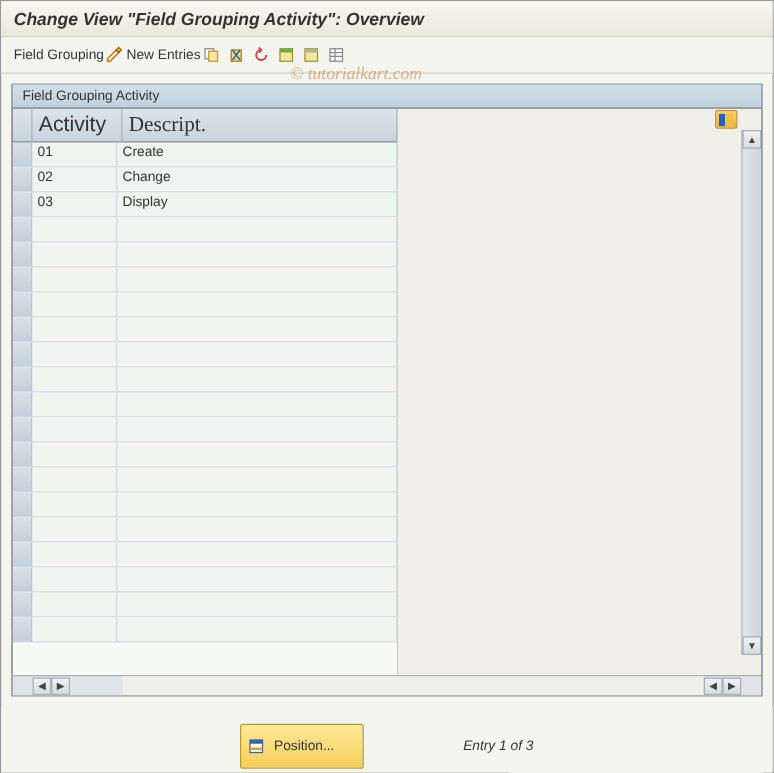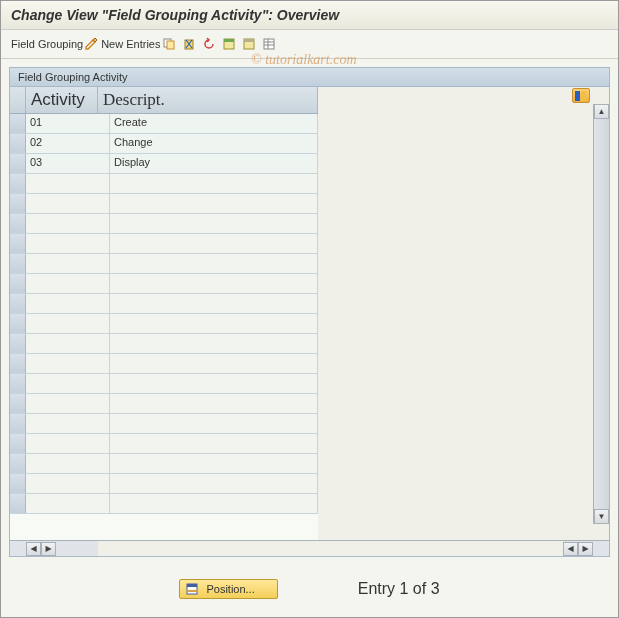--- a/index.html
+++ b/index.html
@@ -125,21 +125,21 @@
       border-bottom: 1px solid #c8d4dc;
     }
     .row .sel-col { background: linear-gradient(to bottom, #d8e0e8, #c4d0da); border-right:1px solid #a8b8c8; }
     .row .cell {
       padding: 2px 4px;
       border-right: 1px solid #c8d4dc;
       font-size: 11px;
       background: #edf3ee;
       color: #333;
     }
-    .row .cell-activity { width: 84px; background: #eef4ef; }
+    .row .cell-activity { width: 68px; background: #eef4ef; }
     .row .cell-descript { flex: 1; background: #eef4ef; }
     .row.empty .cell { background: #f2f5ef; }
     .vscroll {
       width: 16px;
       background: linear-gradient(to right, #e0e4e8, #d0d6dc);
       position: absolute;
       right: 0; top: 17px; bottom: 16px;
       border-left: 1px solid #a8b0b8;
     }
     .vscroll .arrow-up, .vscroll .arrow-down {
@@ -186,34 +186,35 @@
     .position-btn {
       display: inline-flex;
       align-items: center;
       gap: 6px;
       background: linear-gradient(to bottom, #ffe89a, #f4cf5a);
       border: 1px solid #b89a30;
       border-radius: 2px;
       padding: 2px 22px 2px 6px;
       font-size: 11px;
       color: #333;
-      height: 20px;
+      height: 36px;
     }
     .pos-icon {
       width: 14px; height: 14px;
       display: inline-block;
     }
     .entry-status {
-      font-size: 16px;
-      color: #333;
+      font-size: 11px;
+      color: #333;
+      font-style: italic;
     }
     .watermark {
       position: absolute;
       top: 52px;
-      left: 251px;
+      left: 232px;
       font-size: 14px;
       color: rgba(200,120,40,0.55);
       font-style: italic;
       font-family: Georgia, serif;
       pointer-events: none;
     }
     svg { display: block; }
   </style>
 </head>
 <body>

